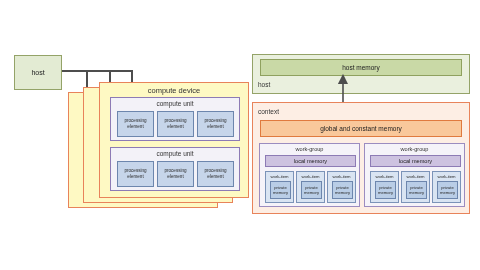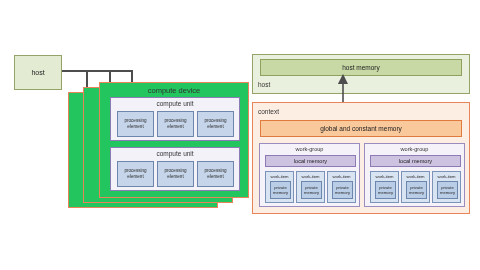--- a/index.html
+++ b/index.html
@@ -22,21 +22,21 @@
     background:#e3ebd3;border:1px solid #94a368;
     font-size:7px;color:#222;
   }
 
   
   .bus-h{position:absolute;left:62px;top:70px;width:70px;height:1.6px;background:#4d4d4d;}
   .bus-v{position:absolute;width:1.6px;background:#4d4d4d;}
 
   
   .device{
-    background:#22c55e;border:1px solid #e8835a;
+    background:#fef9c3;border:1px solid #e8835a;
   }
   .device-title{
     position:absolute;left:0;right:0;top:3px;
     font-size:7.5px;color:#333;text-align:center;
   }
   .cunit{
     position:absolute;box-sizing:border-box;
     background:#f3f2f8;border:1px solid #8d7bb5;
   }
   .cunit-title{

